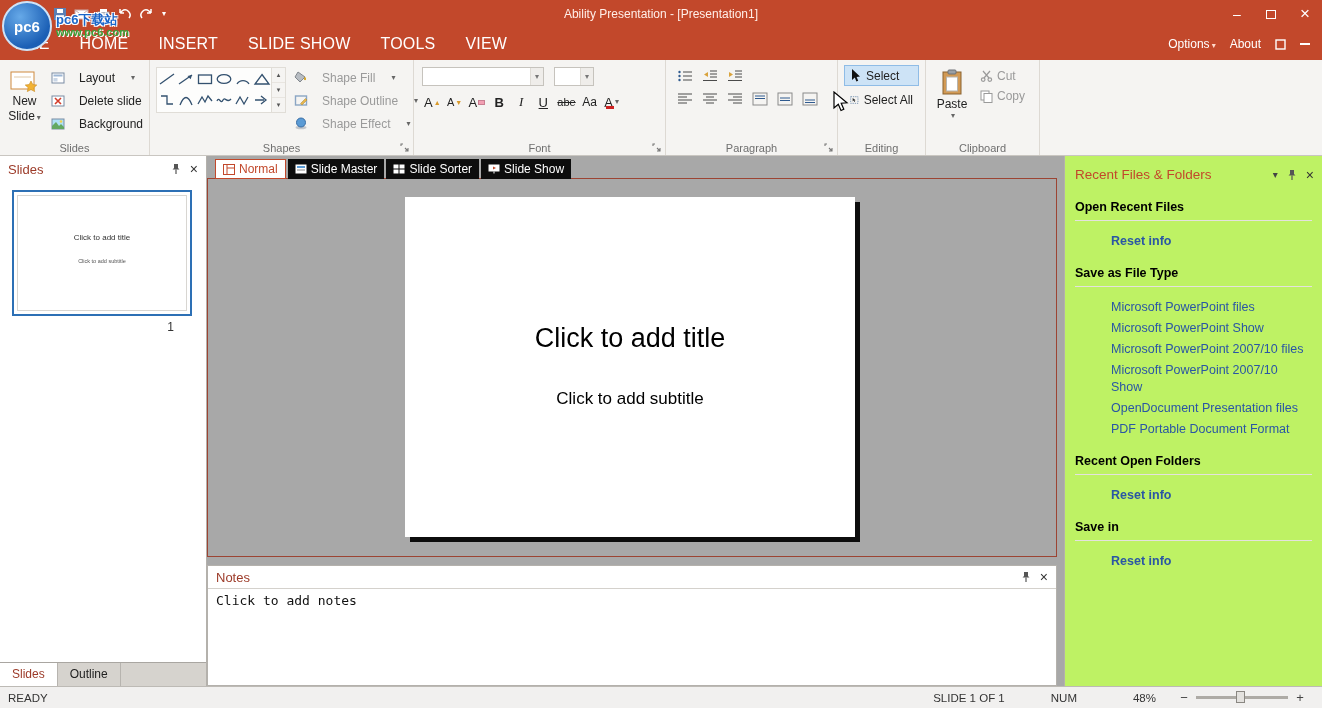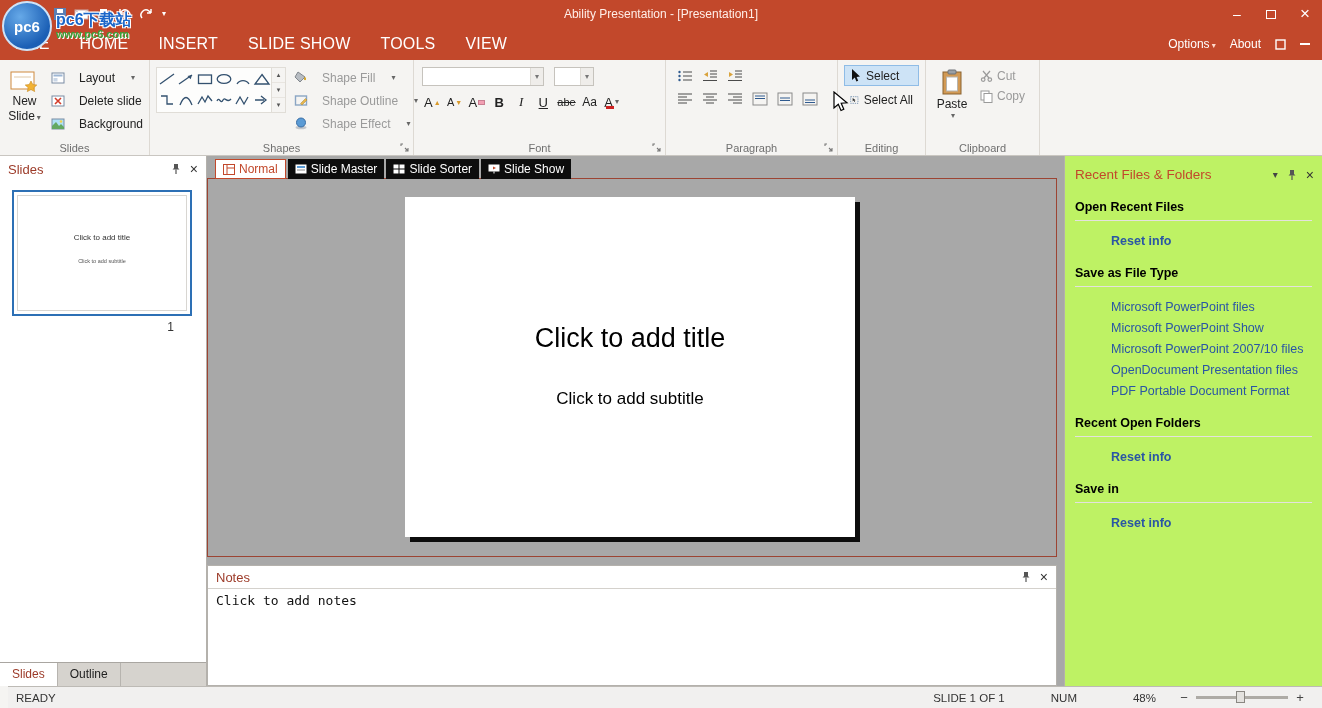--- a/index.html
+++ b/index.html
@@ -108,36 +108,36 @@
 
   .right-panel { position:absolute; top:156px; right:0; width:258px; bottom:22px; background:#bef264; border-left:1px solid #b4b1ac; overflow:hidden; }
   .rp-header { display:flex; align-items:center; padding:11px 8px 2px 10px; }
   .rp-title { color:#c2482b; font-size:13.5px; }
   .rp-heading { font-weight:bold; font-size:12.5px; color:#000; margin:16px 10px 0 10px; padding-bottom:6px; border-bottom:1px solid #e4e2de; }
   .rp-link { display:block; margin:4px 10px 0 46px; color:#2a56a4; font-size:12.5px; line-height:17px; cursor:default; text-decoration:none; }
   .rp-link.first { margin-top:12px; }
   .rp-link.reset { font-weight:bold; }
 
   
-  .statusbar { position:absolute; bottom:0; left:0; right:0; height:22px; background:#f1f0ef; border-top:1px solid #bdbab5; display:flex; align-items:center; font-size:11.5px; color:#333;margin-left:8px; }
+  .statusbar { position:absolute; bottom:0; left:0; right:0; height:22px; background:#f1f0ef; border-top:1px solid #bdbab5; display:flex; align-items:center; font-size:11.5px; color:#333; }
   .sb-ready { padding-left:8px; }
   .sb-right { margin-left:auto; display:flex; align-items:center; }
   .sb-slide { margin-right:46px; }
   .sb-num { margin-right:56px; }
   .sb-zoomtxt { margin-right:22px; }
   .sb-zbtn { width:12px; text-align:center; font-size:13px; color:#444; cursor:default; }
   .sb-track { position:relative; width:92px; height:3px; background:#aeaba6; margin:0 6px; }
   .sb-thumb { position:absolute; top:-5px; left:calc(48% - 4px); width:9px; height:12px; background:#e3e1de; border:1px solid #8a8782; }
   .sb-pad { width:16px; }
 
   
   .watermark { position:absolute; top:1px; left:2px; z-index:60; display:flex; align-items:center; gap:4px; pointer-events:none; }
   .wm-badge { width:50px; height:50px; border-radius:50%; background:radial-gradient(circle at 35% 30%, #66a9e8, #1b5fb5 70%); border:2px solid #cfe3f7; color:#fff; font-weight:bold; font-size:15px; display:flex; align-items:center; justify-content:center; }
   .wm-text { display:flex; flex-direction:column; line-height:1.05; }
-  .wm-cn { font-size:16px; font-weight:bold; color:#1b66c9; text-shadow:1px 1px 0 #fff, -1px -1px 0 #fff, 1px -1px 0 #fff, -1px 1px 0 #fff; }
+  .wm-cn { font-size:13px; font-weight:bold; color:#1b66c9; text-shadow:1px 1px 0 #fff, -1px -1px 0 #fff, 1px -1px 0 #fff, -1px 1px 0 #fff; }
   .wm-url { font-size:11px; font-weight:bold; color:#3aa13a; text-shadow:1px 1px 0 #fff; }
   .cursor { position:absolute; left:833px; top:91px; z-index:70; pointer-events:none; }
 </style>
 </head>
 <body>
 
 <div class="app">
 
   <div class="titlebar">
     <div class="qat">
@@ -624,20 +624,21 @@
       </span>
     </div>
 
     <div class="rp-heading">Open Recent Files</div>
     <a class="rp-link reset first">Reset info</a>
 
     <div class="rp-heading">Save as File Type</div>
     <a class="rp-link first">Microsoft PowerPoint files</a>
     <a class="rp-link">Microsoft PowerPoint Show</a>
     <a class="rp-link">Microsoft PowerPoint 2007/10 files</a>
+    <a class="rp-link">Microsoft PowerPoint 2007/10 Show</a>
     <a class="rp-link">OpenDocument Presentation files</a>
     <a class="rp-link">PDF Portable Document Format</a>
 
     <div class="rp-heading">Recent Open Folders</div>
     <a class="rp-link reset first">Reset info</a>
 
     <div class="rp-heading">Save in</div>
     <a class="rp-link reset first">Reset info</a>
   </div>
 

